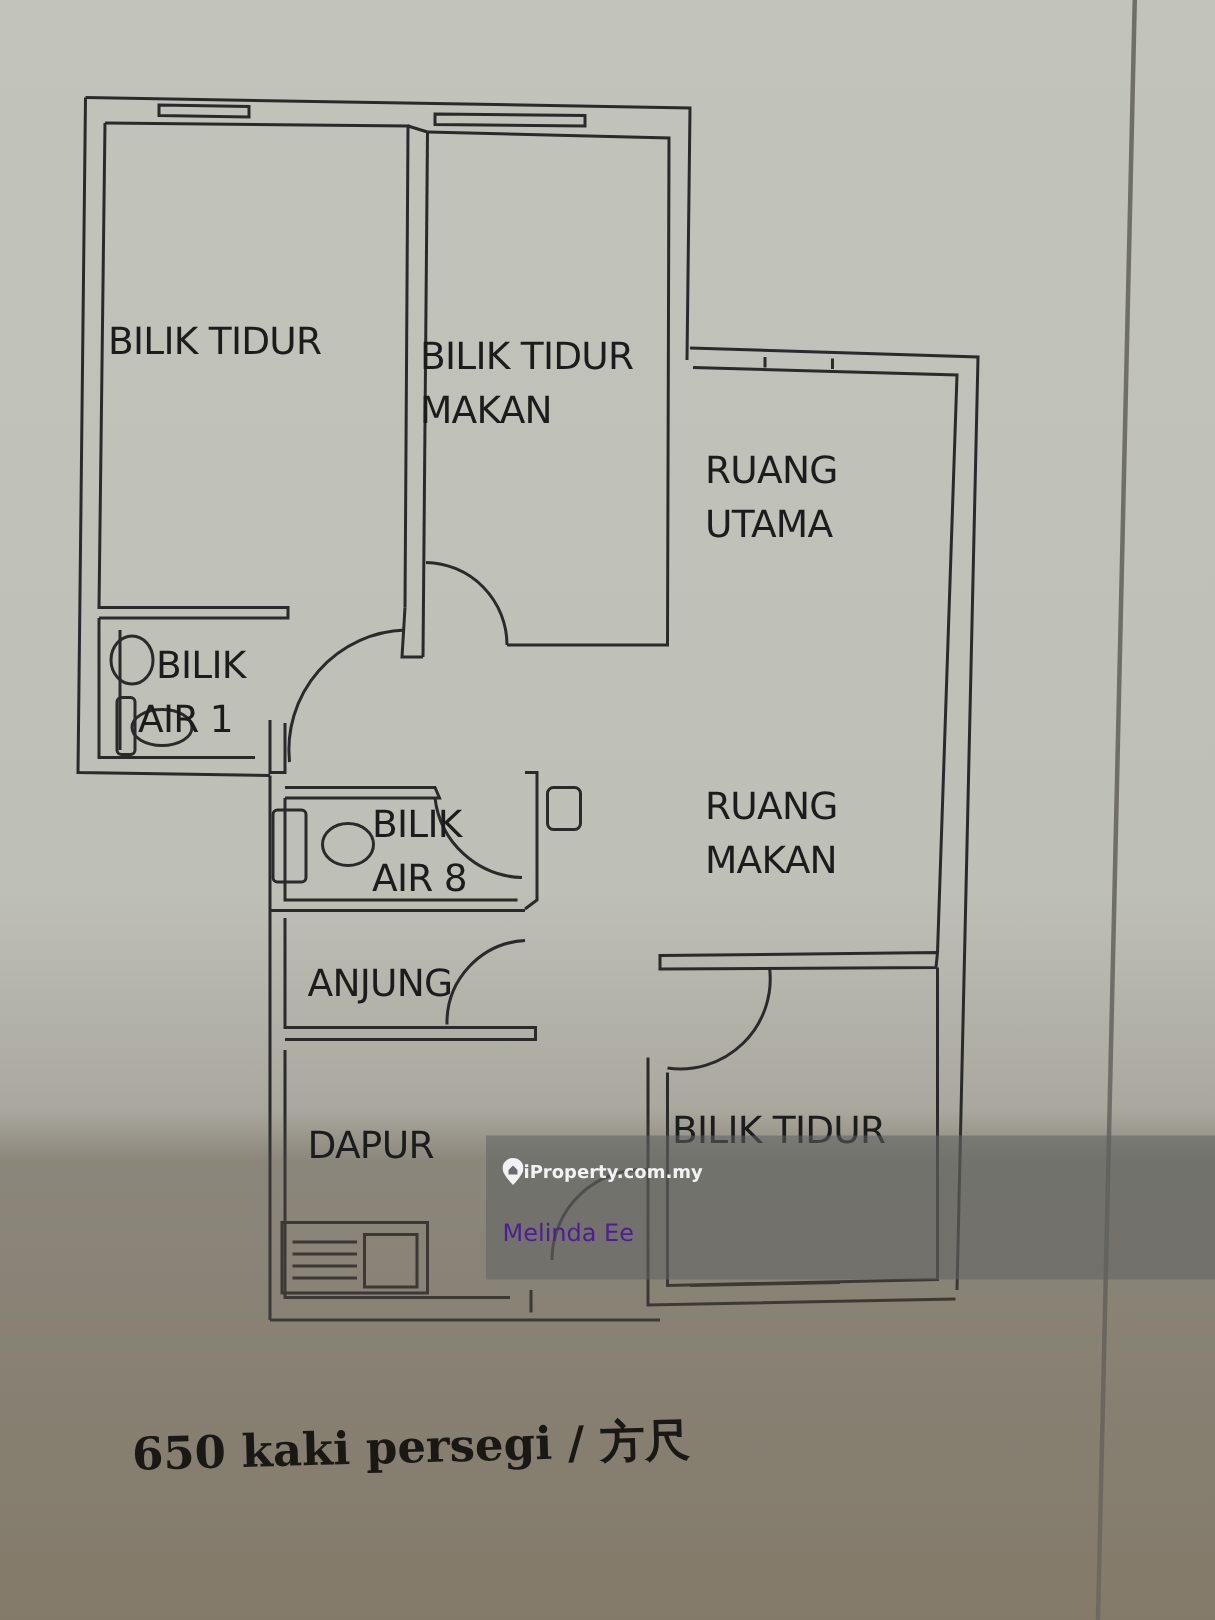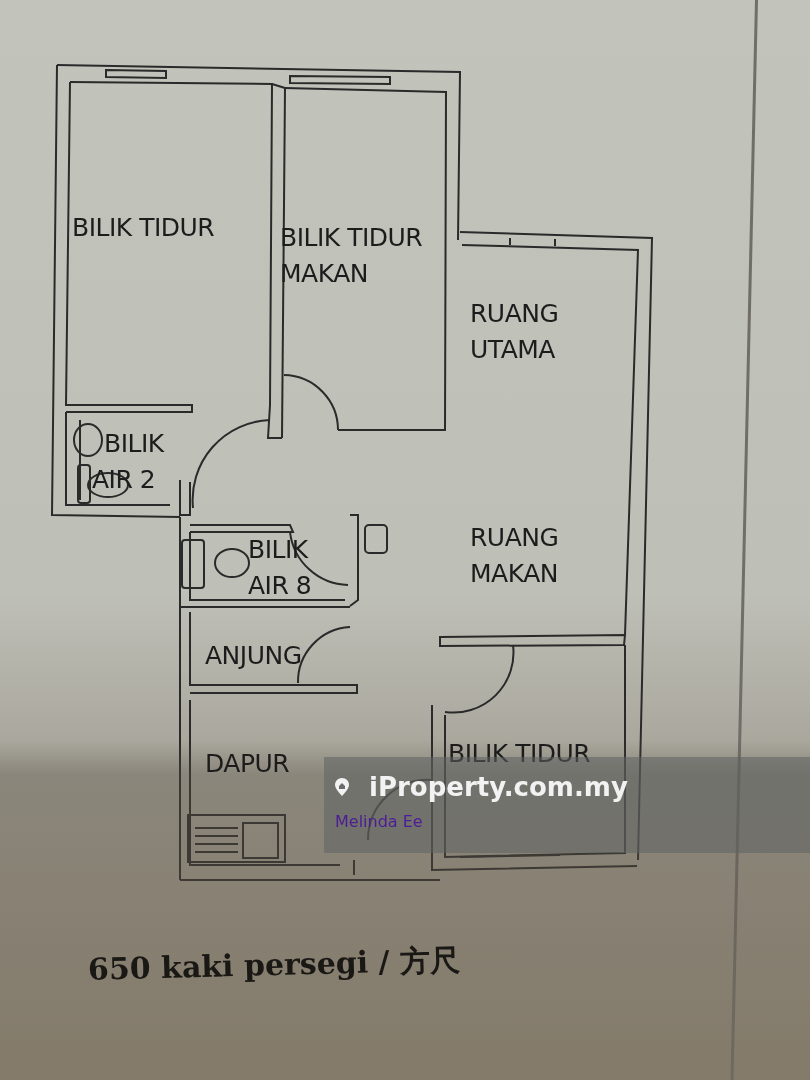--- a/index.html
+++ b/index.html
@@ -11,22 +11,22 @@
             background: linear-gradient(180deg, rgba(90,85,75,0.0) 0%, rgba(90,82,70,0.35) 10%, rgba(110,98,80,0.35) 100%); }
   .fold { position:absolute; left:755px; top:0; width:3px; height:1080px;
           background:#6f6e68; transform: skewX(-1.3deg); transform-origin: top; }
   svg.plan { position:absolute; left:0; top:0; }
   .label { position:absolute; font-family:"DejaVu Sans", sans-serif; font-weight:500;
            color:#1c1c1c; font-size:25px; line-height:36px; text-align:left; letter-spacing:-0.5px; }
   .area { position:absolute; left:88px; top:945px; font-family:"DejaVu Serif", serif;
           font-weight:bold; font-size:30px; color:#1a1814; transform: rotate(-1.5deg); }
   .wm { position:absolute; left:324px; top:757px; width:486px; height:96px;
         background:rgba(95,98,98,0.55); }
-  .wm-logo { position:absolute; left:335px; top:772px; color:#f2f2f2; font-size:26px;
-             font-weight:bold; display:flex; align-items:center; gap:20px; }
+  .wm-logo { position:absolute; left:335px; top:772px; color:#f2f2f2; font-size:12px;
+             font-weight:bold; display:flex; align-items:center; gap:0; }
   .wm-pin { width:14px; height:18px; display:inline-block; }
   .wm-agent { position:absolute; left:335px; top:812px; color:#4c1d95; font-size:16px; }
 </style>
 </head>
 <body>
 
 <div class="paper"></div>
 
 <svg class="plan" width="810" height="1080" viewBox="0 0 810 1080">
   <g fill="none" stroke="#2a2a2a" stroke-width="2">
@@ -97,21 +97,21 @@
 <div class="label" style="left:280px; top:220px; width:175px;">
   <div>BILIK TIDUR</div>
   <div>MAKAN</div>
 </div>
 <div class="label" style="left:470px; top:296px; width:150px;">
   <div>RUANG</div>
   <div>UTAMA</div>
 </div>
 <div class="label" style="left:92px; top:426px; width:96px; text-align:left;">
   <div style="padding-left:12px">BILIK</div>
-  <div>AIR 2</div>
+  <div>AIR 1</div>
 </div>
 <div class="label" style="left:248px; top:532px; width:90px;">
   <div>BILIK</div>
   <div>AIR 8</div>
 </div>
 <div class="label" style="left:470px; top:520px; width:150px;">
   <div>RUANG</div>
   <div>MAKAN</div>
 </div>
 <div class="label" style="left:205px; top:638px; width:145px;">

